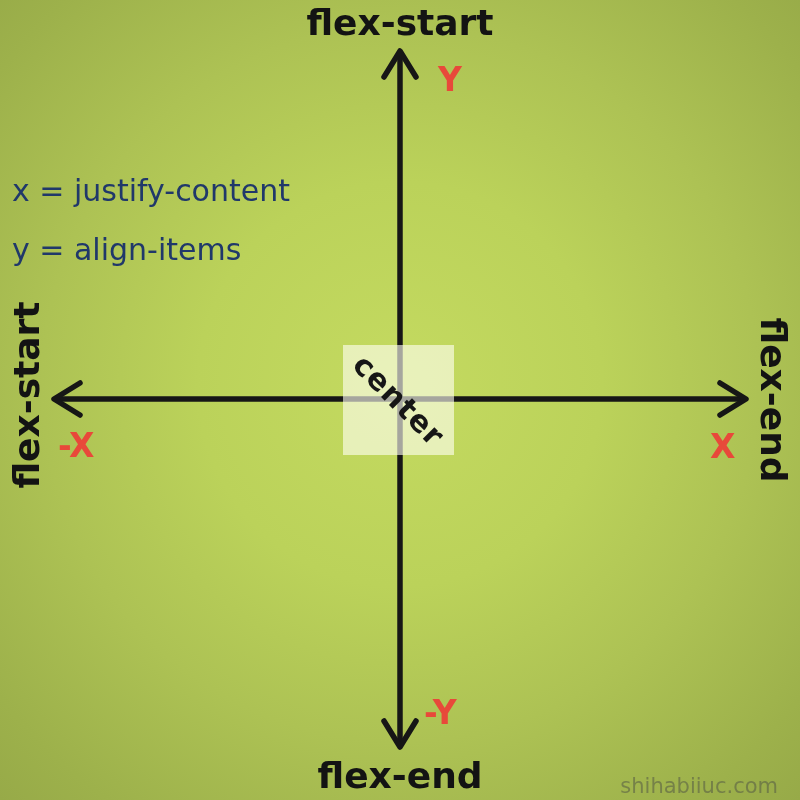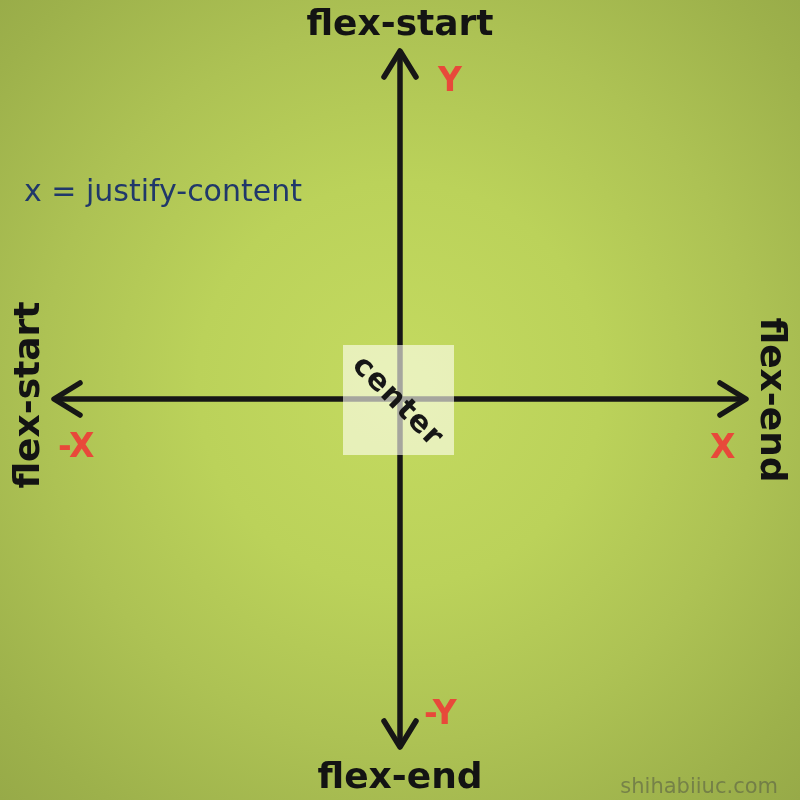--- a/index.html
+++ b/index.html
@@ -46,21 +46,21 @@
     font-weight: bold;
     color: #e8493a;
     white-space: nowrap;
   }
   .marker-y-pos { left: 438px; top: 60px; }
   .marker-y-neg { left: 424px; top: 693px; }
   .marker-x-neg { left: 58px;  top: 426px; }
   .marker-x-pos { left: 710px; top: 427px; }
   .legend {
     position: absolute;
-    left: 24px; top: 162px;
+    left: 12px; top: 162px;
     color: #20386a;
     font-size: 30px;
     font-weight: 500;
     line-height: 1.95;
     white-space: nowrap;
   }
   .watermark {
     position: absolute;
     right: 22px; bottom: 2px;
     font-size: 21px;
@@ -96,17 +96,18 @@
   <div class="axis-title left">flex-start</div>
   <div class="axis-title right">flex-end</div>
 
   <div class="axis-marker marker-y-pos">Y</div>
   <div class="axis-marker marker-y-neg">-Y</div>
   <div class="axis-marker marker-x-neg">-X</div>
   <div class="axis-marker marker-x-pos">X</div>
 
   <div class="legend">
     <div>x = justify-content</div>
+    <div>y = align-items</div>
   </div>
 
   <div class="watermark">shihabiiuc.com</div>
 
 </div>
 
 </body></html>

